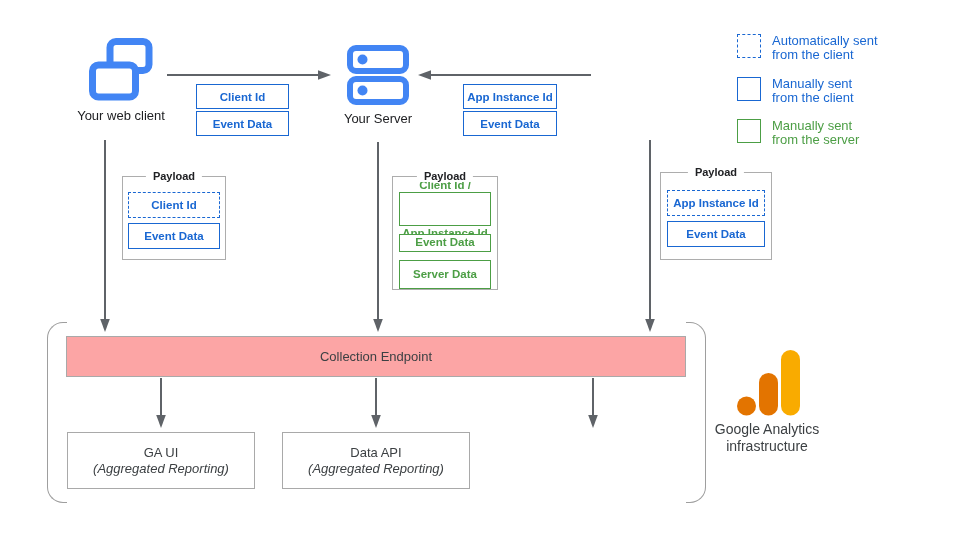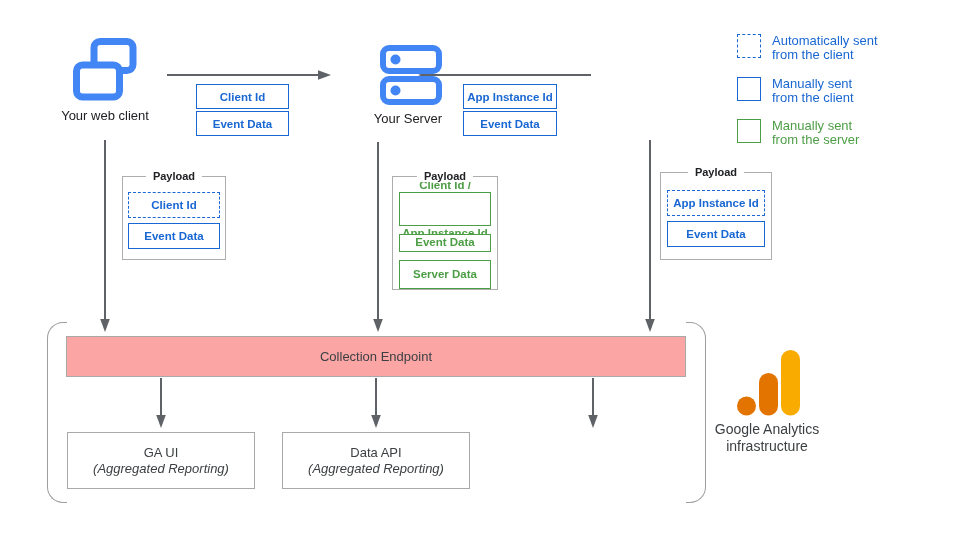--- a/index.html
+++ b/index.html
@@ -102,29 +102,29 @@
     <g>
       <line x1="376" y1="378" x2="376" y2="417"></line>
       <polygon points="376,428 371.2,415 380.8,415"></polygon>
     </g>
     <g>
       <line x1="593" y1="378" x2="593" y2="417"></line>
       <polygon points="593,428 588.2,415 597.8,415"></polygon>
     </g>
   </svg>
 
-  <div class="entity" style="left:40px;top:38px;width:130px;text-align:right;">
+  <div class="entity" style="left:56px;top:38px;width:130px;text-align:right;">
     <svg width="64" height="64" viewBox="0 0 64 64">
       <rect x="21" y="3.5" width="39" height="29" rx="6" fill="#fff" stroke="var(--icon-blue)" stroke-width="7"></rect>
       <rect x="3.5" y="27" width="43" height="32" rx="6" fill="#fff" stroke="var(--icon-blue)" stroke-width="7"></rect>
     </svg>
     <div class="entity-label">Your web client</div>
   </div>
 
-  <div class="entity" style="left:314px;top:45px;width:128px;align-items:flex-end;">
+  <div class="entity" style="left:314px;top:45px;width:128px;">
     <svg width="62" height="60" viewBox="0 0 62 60">
       <rect x="3" y="3" width="56" height="23" rx="6" fill="#fff" stroke="var(--icon-blue)" stroke-width="6"></rect>
       <circle cx="15.5" cy="14.5" r="5" fill="var(--icon-blue)"></circle>
       <rect x="3" y="34" width="56" height="23" rx="6" fill="#fff" stroke="var(--icon-blue)" stroke-width="6"></rect>
       <circle cx="15.5" cy="45.5" r="5" fill="var(--icon-blue)"></circle>
     </svg>
     <div class="entity-label">Your Server</div>
   </div>
 
 

